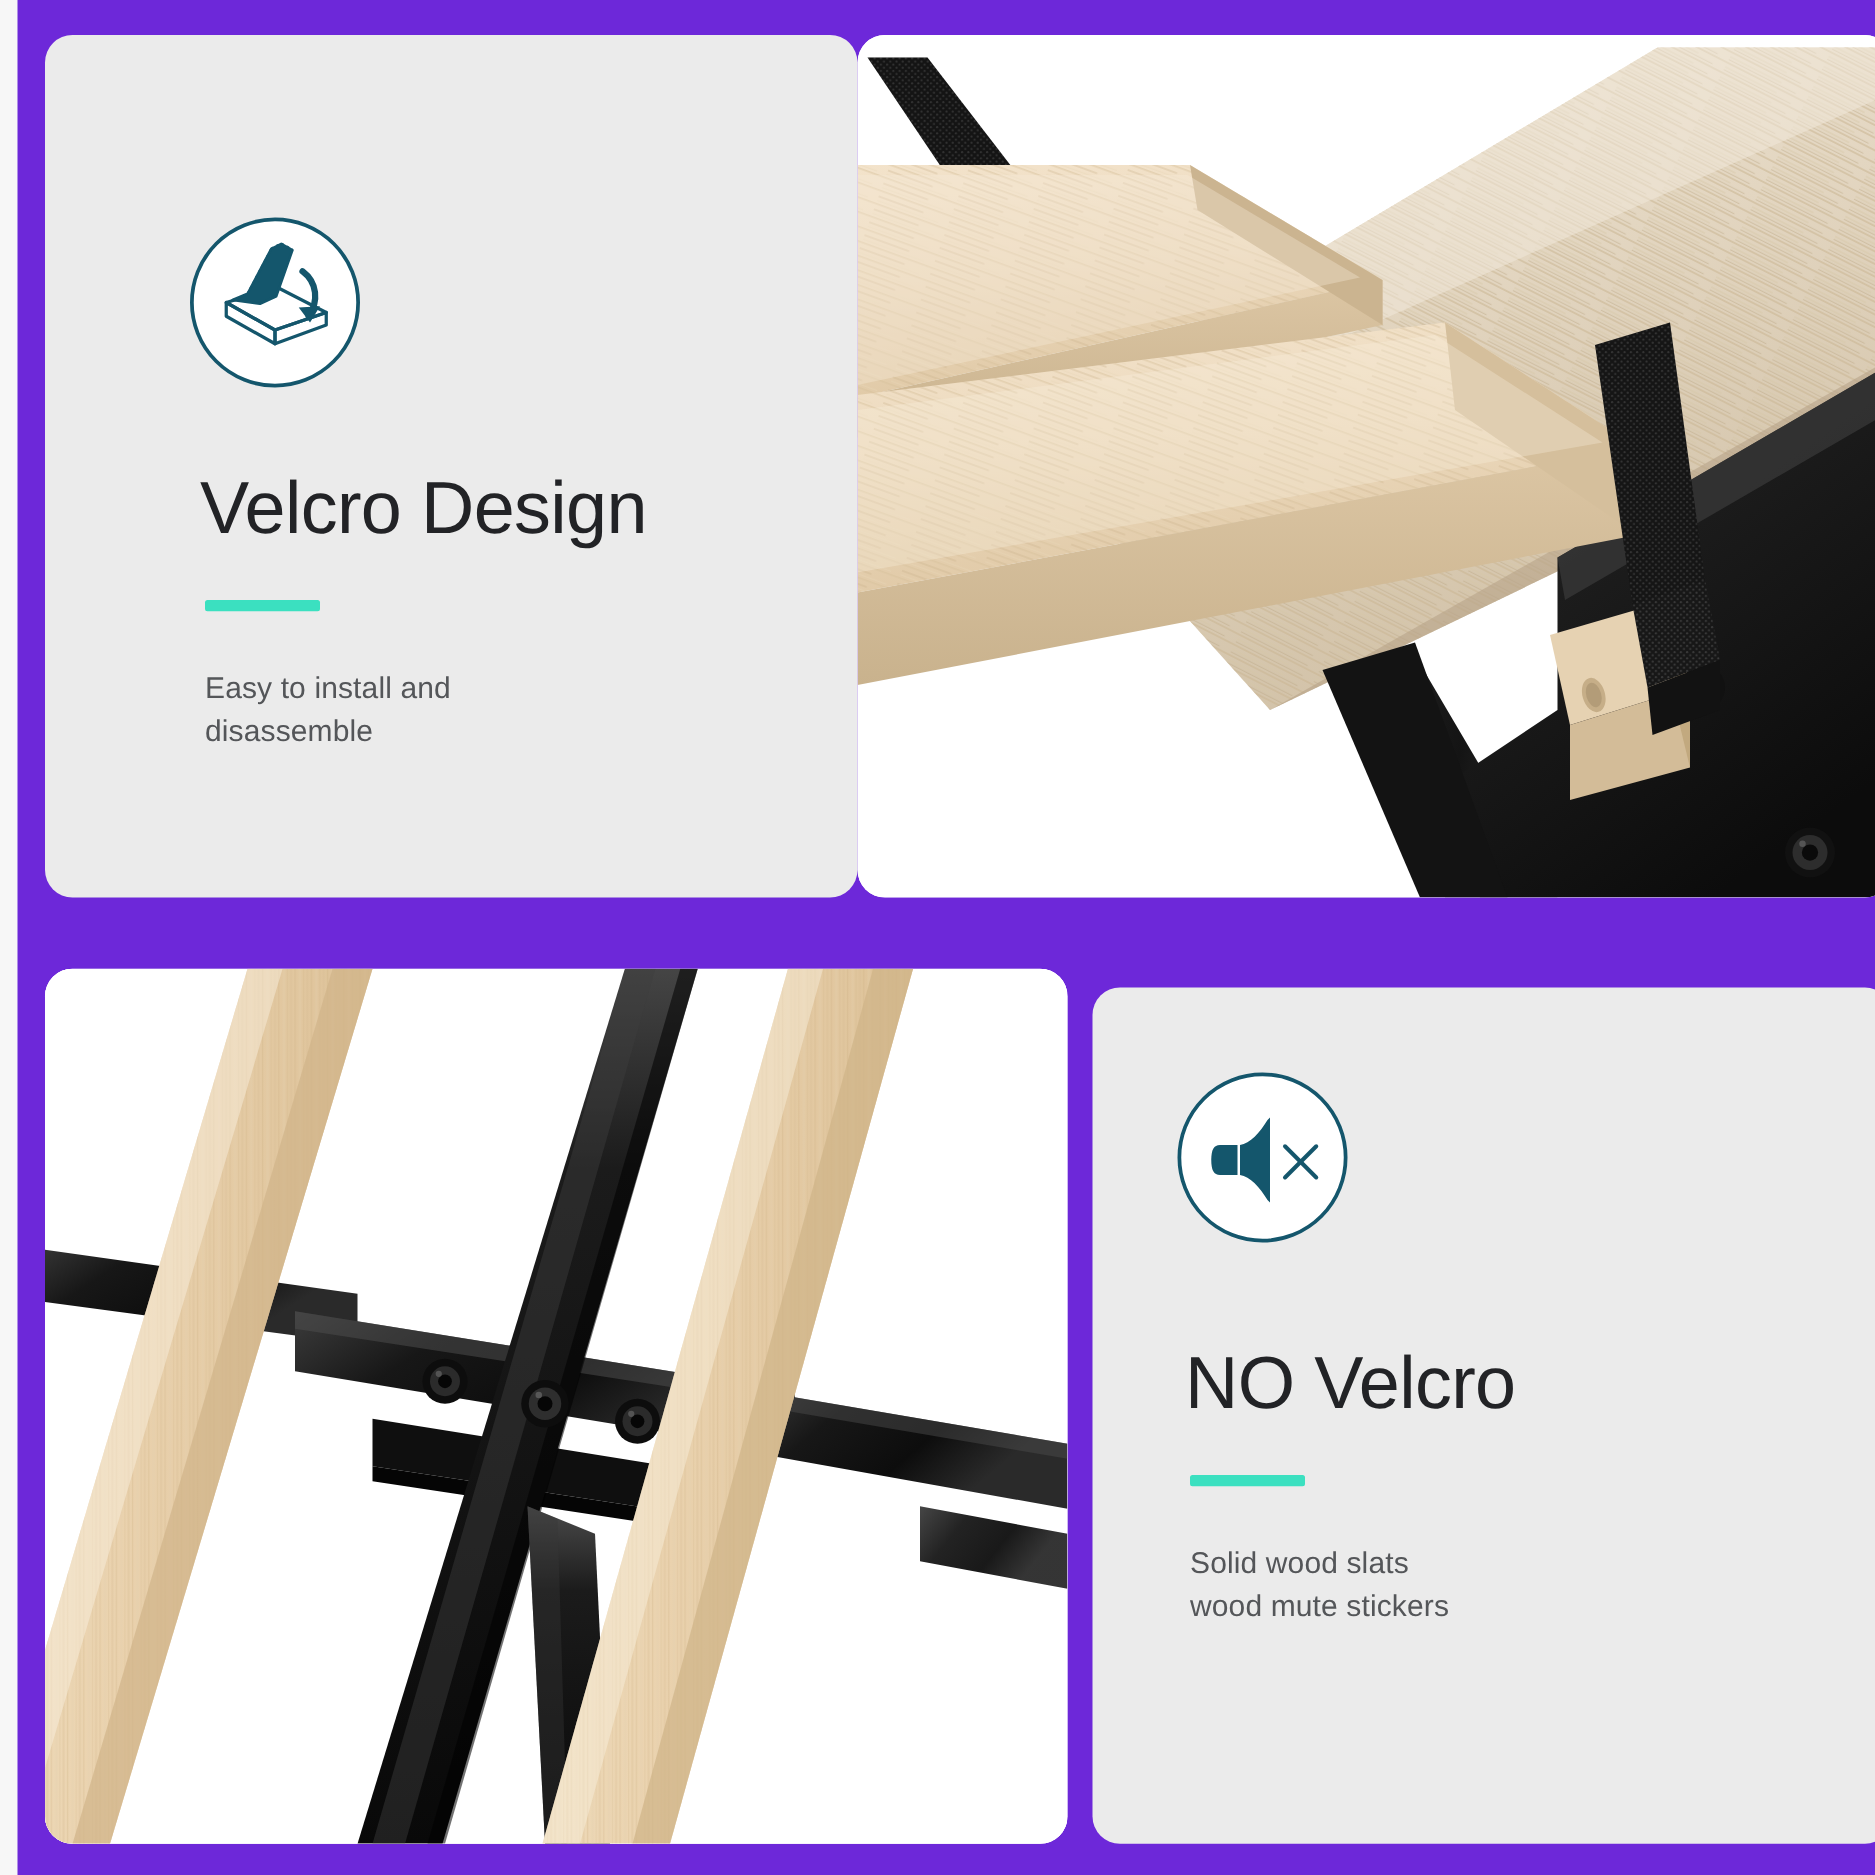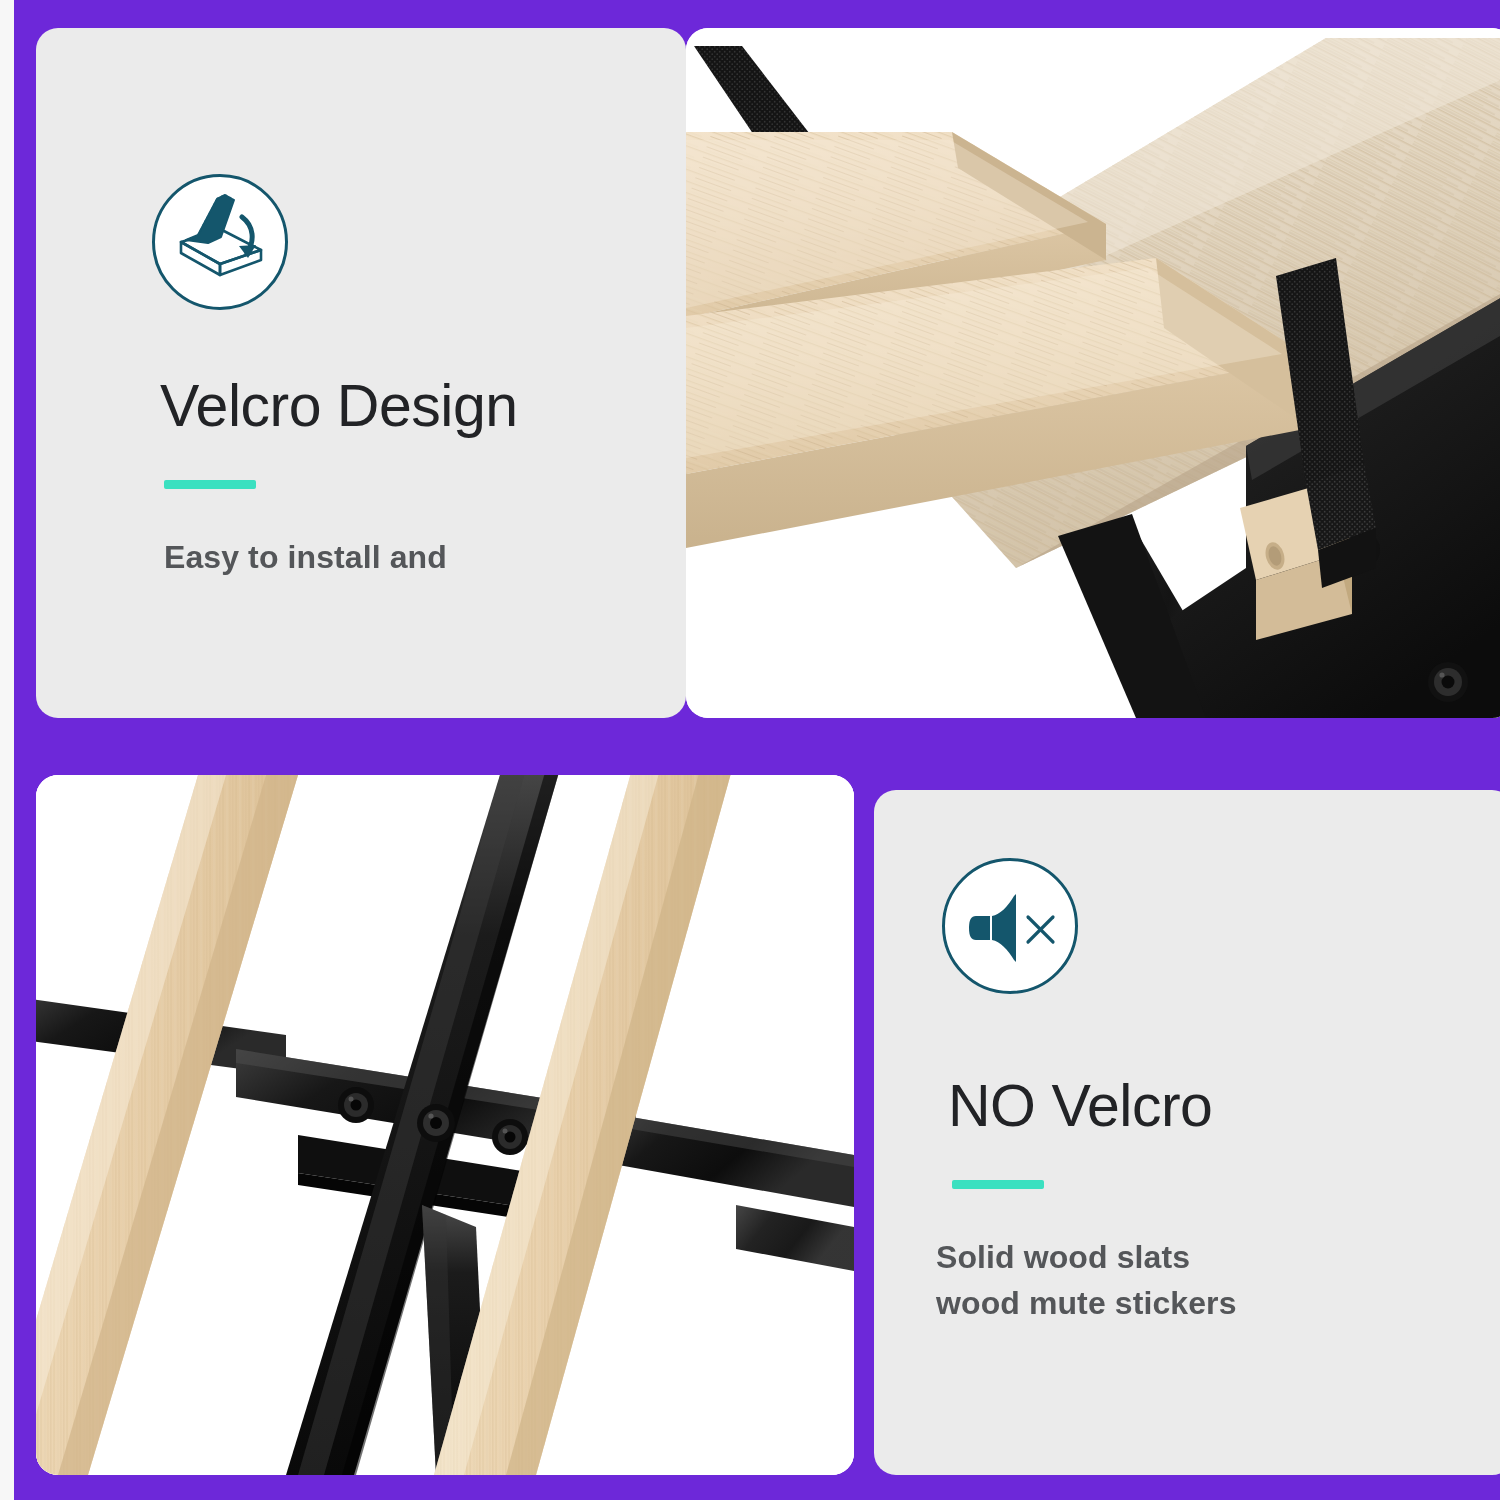--- a/index.html
+++ b/index.html
@@ -39,23 +39,23 @@
     font-family:"Liberation Sans", sans-serif;
   }
   .accent-rule {
     position:absolute;
     width:92px; height:9px;
     border-radius:2px;
     background:#3be0c0;
   }
   .feat-sub {
     position:absolute;
-    font-size:32px;
+    font-size:24px;
     line-height:1.45;
-    font-weight:700;
+    font-weight:400;
     color:#545659;
     letter-spacing:0.1px;
   }
   .ph1-canvas { position:absolute; inset:0; }
 
   
   .ph2 { position:absolute; inset:0; background:#ffffff; }
 </style>
 </head>
 <body>
@@ -83,20 +83,21 @@
           <path d="M71 56 L80 68 L88 55 Z" fill="#14566c"></path>
         </svg>
       </div>
 
       <div class="feat-title" style="left:124px; top:344px;">Velcro Design</div>
 
       <div class="accent-rule" style="left:128px; top:452px;"></div>
 
       <div class="feat-sub" style="left:128px; top:506px; width:460px;">
         <div>Easy to install and</div>
+        <div>disassemble</div>
       </div>
 
     </div>
   </div>
 
   <div class="panel photo" style="left:672px; top:28px; width:828px; height:690px;">
     <svg class="ph1-canvas" viewBox="0 0 828 690" preserveAspectRatio="xMidYMid slice">
       <defs>
 
         <linearGradient id="oakRail" x1="0" y1="0" x2="0.35" y2="1">
@@ -341,21 +342,21 @@
             <line x1="70" y1="43" x2="95" y2="68"></line>
             <line x1="95" y1="43" x2="70" y2="68"></line>
           </g>
         </svg>
       </div>
 
       <div class="feat-title" style="left:74px; top:282px;">NO Velcro</div>
 
       <div class="accent-rule" style="left:78px; top:390px;"></div>
 
-      <div class="feat-sub" style="left:62px; top:444px; width:470px;">
+      <div class="feat-sub" style="left:78px; top:444px; width:470px;">
         <div>Solid wood slats</div>
         <div>wood mute stickers</div>
       </div>
 
     </div>
   </div>
 
 </div>
 
 </body></html>

